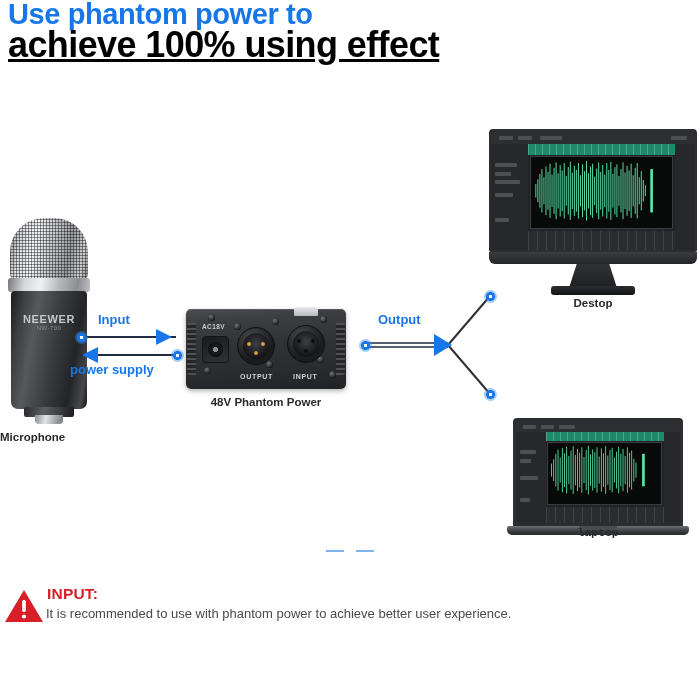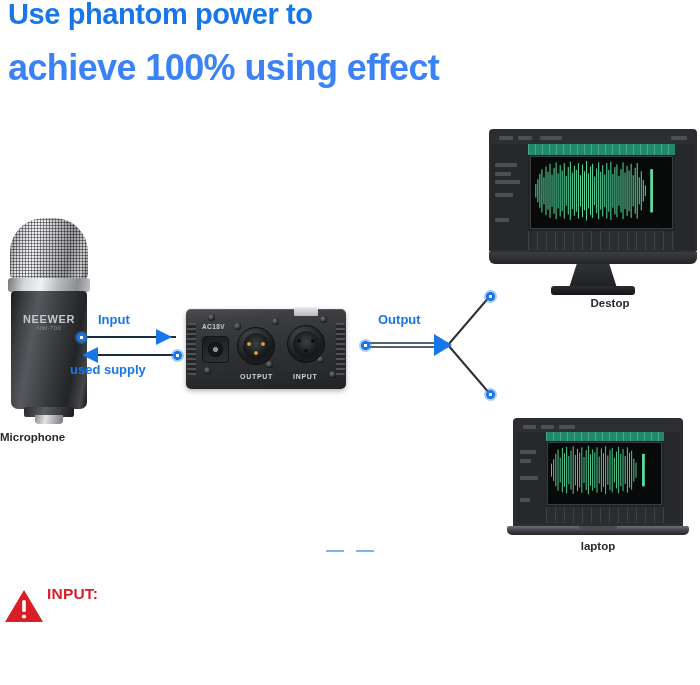--- a/index.html
+++ b/index.html
@@ -11,23 +11,23 @@
   }
   #page { position: relative; width: 700px; height: 685px; background: #fff; }
 
   
   .title-1 {
     position: absolute; left: 8px; top: -2px;
     font-size: 29px; font-weight: bold; color: #1877E8;
     letter-spacing: -0.4px; white-space: nowrap;
   }
   .title-2 {
-    position: absolute; left: 8px; top: 47px;
-    font-size: 36px; font-weight: bold; color: #3b82f6;
-    letter-spacing: -0.6px; white-space: nowrap;
+    position: absolute; left: 8px; top: 24px;
+    font-size: 36px; font-weight: bold; color: #000000;
+    letter-spacing: -0.6px; white-space: nowrap; text-decoration: underline;
   }
   .subtitle {
     position: absolute; left: 8px; top: 88px;
     font-size: 13.2px; line-height: 17px; color: #8A8A8A;
     width: 400px;
   }
 
   
   .mic-wrap { position: absolute; left: 4px; top: 218px; width: 92px; height: 212px; }
   .mic-grille {
@@ -154,21 +154,21 @@
   }
 
   
   .out-wrap { position: absolute; left: 356px; top: 282px; width: 160px; height: 126px; }
   .lbl-output {
     position: absolute; left: 22px; top: 30px;
     font-size: 13px; font-weight: bold; color: #1877E8;
   }
 
   
-  .monitor-wrap { position: absolute; left: 489px; top: 129px; width: 208px; height: 172px; padding-left: 17px; }
+  .monitor-wrap { position: absolute; left: 489px; top: 129px; width: 208px; height: 172px; }
   .screen {
     position: absolute; left: 0; top: 0; width: 208px; height: 123px;
     border-radius: 4px 4px 2px 2px;
     background: #1f2124; border: 2px solid #2b2d31; overflow: hidden;
   }
   .mon-chin {
     position: absolute; left: 0; top: 123px; width: 208px; height: 12px;
     border-radius: 0 0 6px 6px;
     background: linear-gradient(180deg,#3a3c40,#232528);
   }
@@ -263,21 +263,21 @@
       <div class="mic-brand">NEEWER</div>
       <div class="mic-model">NW-700</div>
     </div>
     <div class="mic-base"></div>
     <div class="mic-thread"></div>
   </div>
   <div class="mic-label">Microphone</div>
 
   <div class="arrows-mic">
     <div class="lbl-input">Input</div>
-    <div class="lbl-supply">used supply</div>
+    <div class="lbl-supply">power supply</div>
     <svg width="112" height="68" style="position:absolute;left:0;top:0">
 
       <line x1="10" y1="25" x2="104" y2="25" stroke="#1f2b44" stroke-width="2.2"></line>
       <polygon points="84,17 100,25 84,33" fill="#1877E8"></polygon>
 
       <line x1="8" y1="43" x2="104" y2="43" stroke="#1f2b44" stroke-width="2.2"></line>
       <polygon points="26,35 10,43 26,51" fill="#1877E8"></polygon>
     </svg>
     <div class="node" style="left:3px;top:19px;"></div>
     <div class="node" style="left:99px;top:37px;"></div>
@@ -314,20 +314,21 @@
         <div class="xlr-inner">
           <div class="pin female" style="left:4px;top:8px;"></div>
           <div class="pin female" style="left:18px;top:8px;"></div>
           <div class="pin female" style="left:11px;top:18px;"></div>
         </div>
       </div>
 
       <div class="pp-port-label" style="left:54px;top:64px;">OUTPUT</div>
       <div class="pp-port-label" style="left:107px;top:64px;">INPUT</div>
     </div>
+    <div class="pp-caption">48V Phantom Power</div>
   </div>
 
   <div class="out-wrap">
     <div class="lbl-output">Output</div>
     <svg width="160" height="126" style="position:absolute;left:0;top:0">
 
       <line x1="10" y1="61" x2="92" y2="61" stroke="#1f2b44" stroke-width="1.6"></line>
       <line x1="10" y1="65" x2="92" y2="65" stroke="#1f2b44" stroke-width="1.6"></line>
 
       <line x1="92" y1="63" x2="134" y2="14" stroke="#2b2f36" stroke-width="2"></line>
@@ -493,28 +494,29 @@
                 <rect x="170" y="20" width="5" height="60"></rect>
               </g>
             </svg>
           </div>
           <div class="ae-bottom"></div>
         </div>
       </div>
     </div>
     <div class="lap-base"></div>
     <div class="lap-notch"></div>
-    <div class="dev-label" style="top:122px;">laptop</div>
+    <div class="dev-label" style="top:108px;font-family:Liberation Mono, monospace;">laptop</div>
   </div>
 
   <div class="dcd-wrap">
     <span class="dcd-dash"></span>
     <span class="dcd-dash"></span>
   </div>
 
   <svg class="note-icon" viewBox="0 0 40 36">
     <polygon points="20,2 39,34 1,34" fill="#D81E27"></polygon>
     <rect x="18.2" y="12" width="3.6" height="12" rx="1.5" fill="#ffffff"></rect>
     <circle cx="20" cy="28.5" r="2.1" fill="#ffffff"></circle>
   </svg>
   <div class="note-title">INPUT:</div>
+  <div class="note-p1">It is recommended to use with phantom power to achieve better user experience.</div>
 
 </div>
 
 </body></html>

